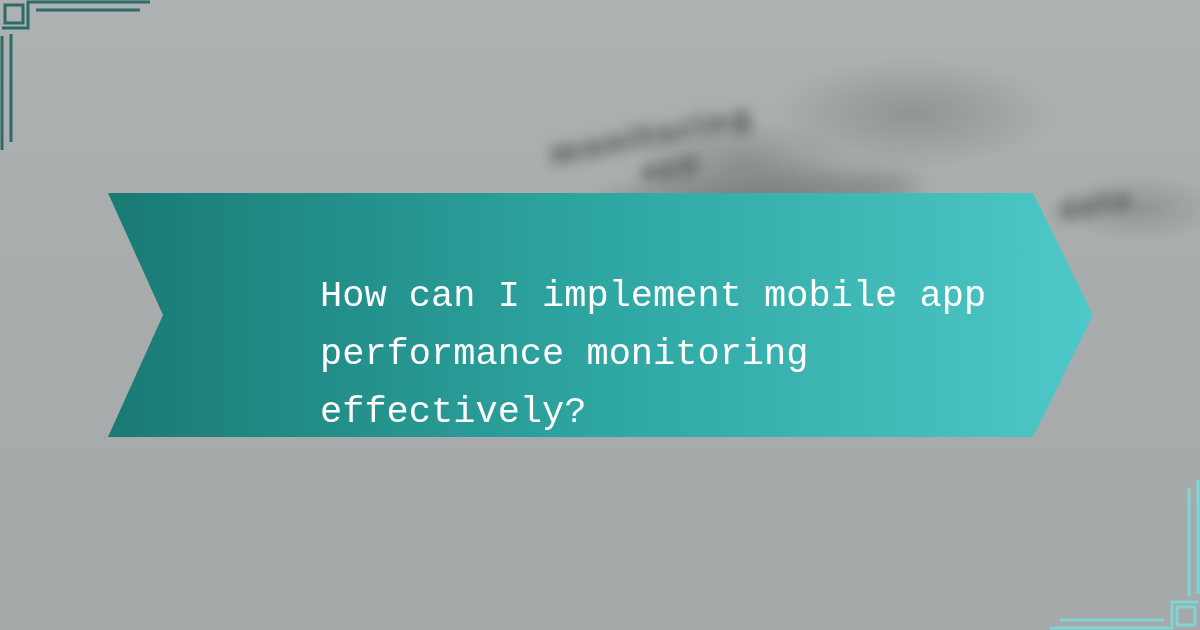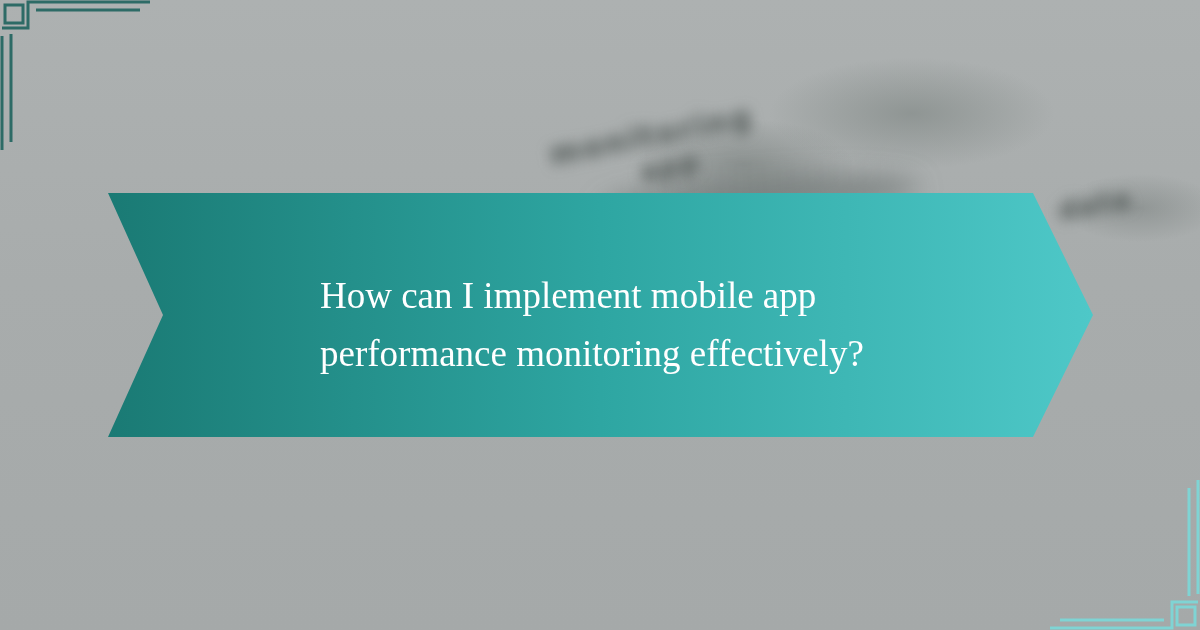--- a/index.html
+++ b/index.html
@@ -89,21 +89,21 @@
     height: 244px;
   }
   .banner svg { display: block; }
 
   .banner-text {
     position: absolute;
     left: 212px;
     top: 74px;
     width: 690px;
     color: #ffffff;
-    font-family: Liberation Serif, serif;
+    font-family: Liberation Mono, monospace;
     font-size: 37px;
     line-height: 58px;
     font-weight: 400;
     text-align: left;
     text-rendering: optimizeLegibility;
   }
 </style>
 </head>
 <body>
 

